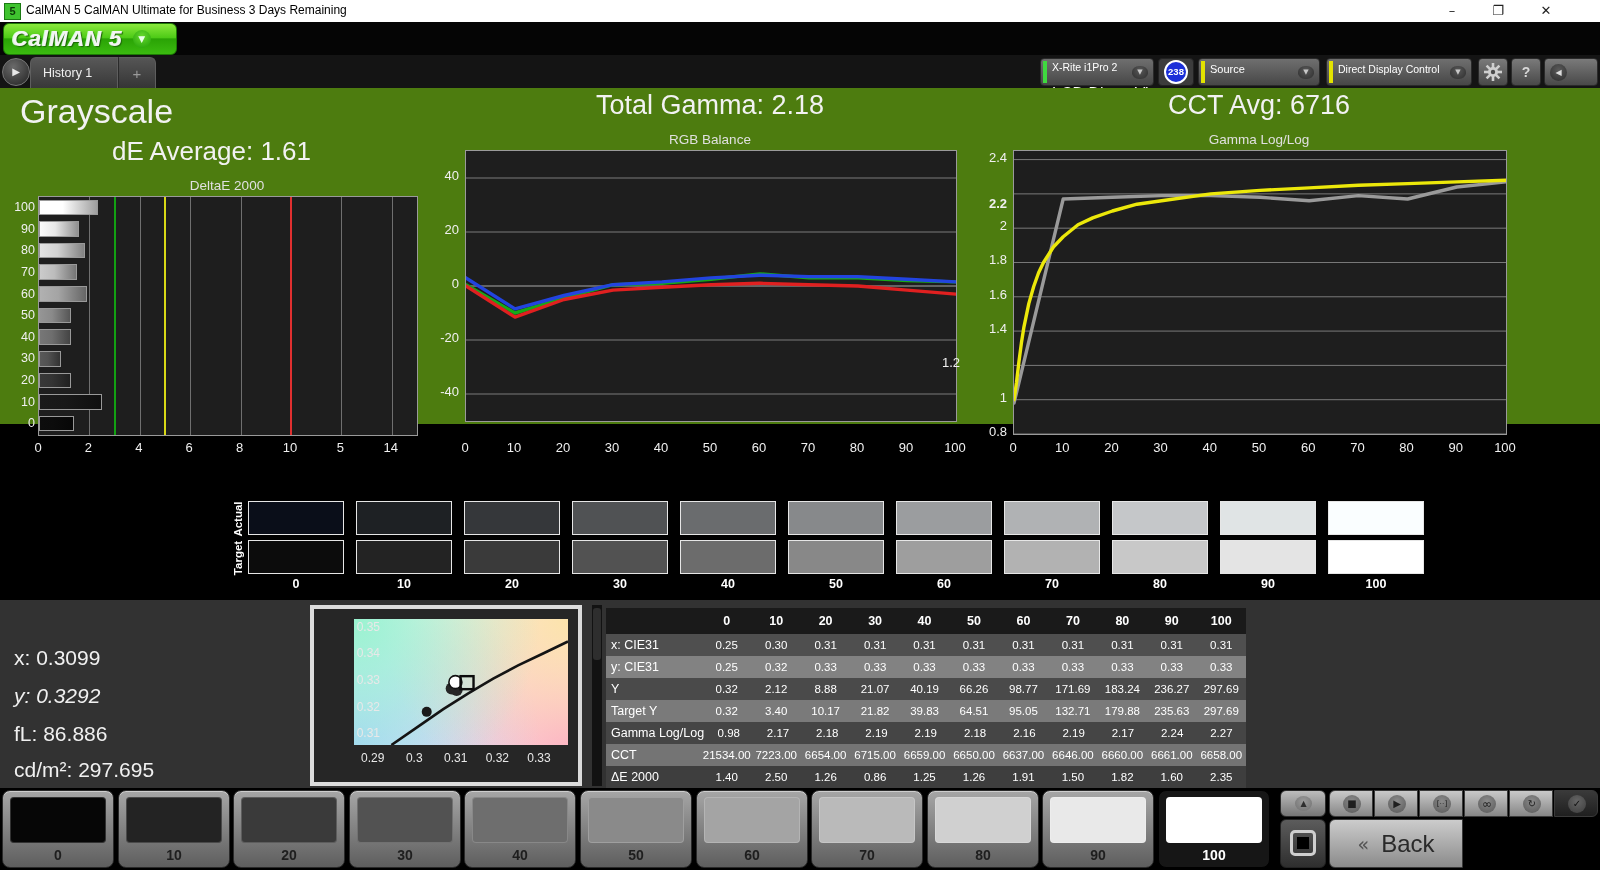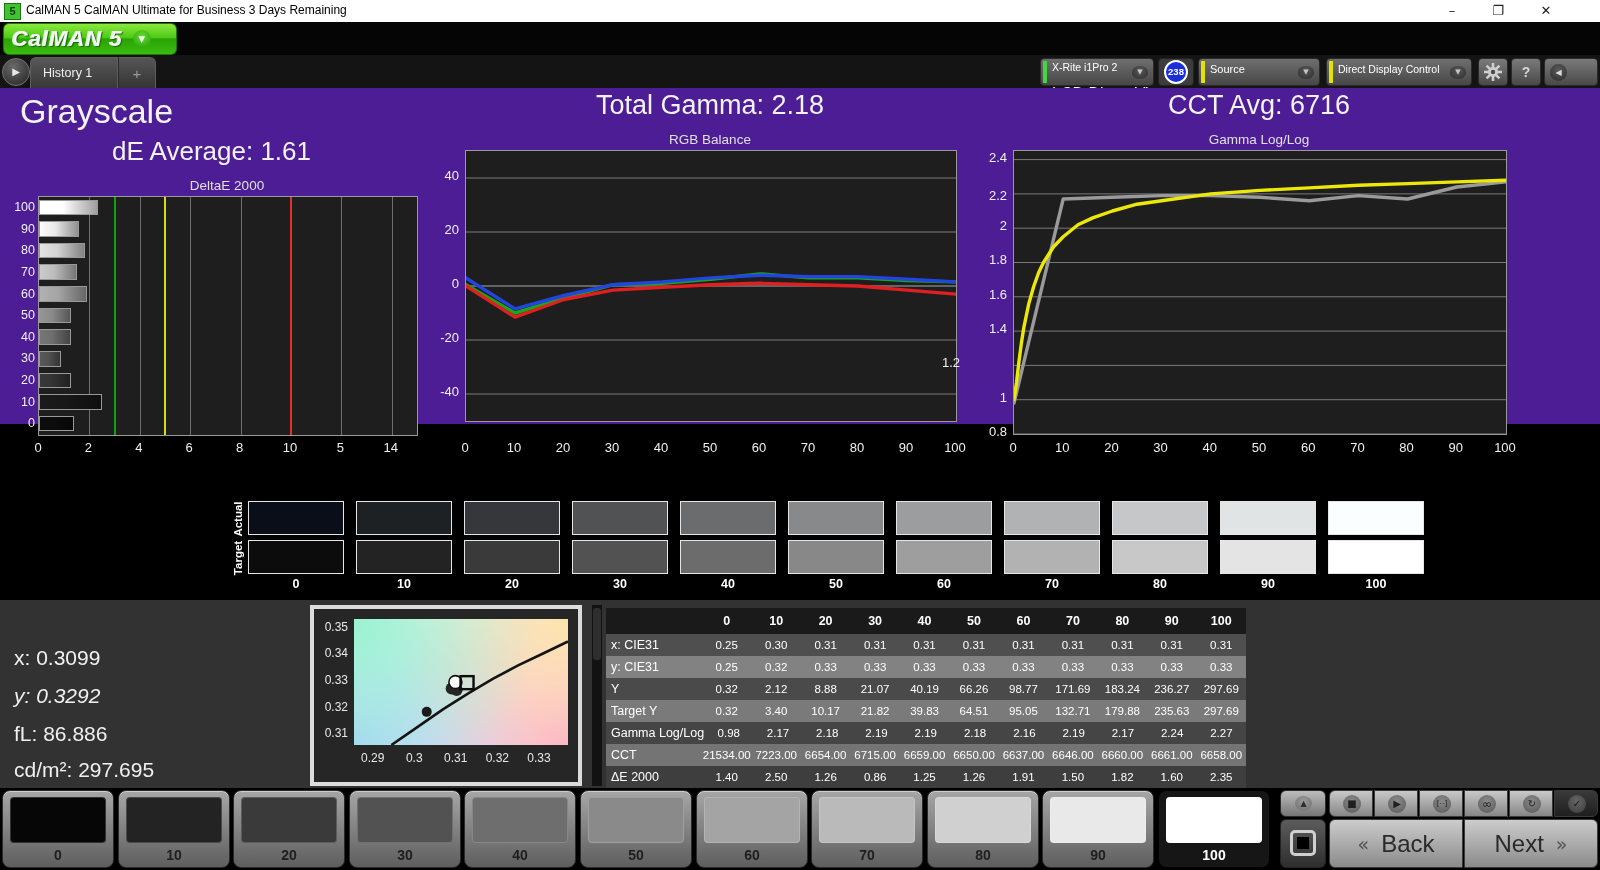--- a/index.html
+++ b/index.html
@@ -57,21 +57,21 @@
           border:1px solid #2a2a2a;box-sizing:border-box;color:#d8d8d8;text-align:center;}
   #gear-btn{left:1478px;}
   #help-btn{left:1511px;font-size:14px;font-weight:bold;line-height:26px;}
   #collapse-btn{left:1544px;top:3px;width:54px;height:28px;border-radius:4px;
                 background:linear-gradient(#7a7a7a,#494949);border:1px solid #2a2a2a;box-sizing:border-box;}
   #collapse-icon{position:absolute;left:5px;top:5px;width:17px;height:17px;border-radius:50%;
                  background:radial-gradient(circle at 50% 35%,#5a5a5a,#2c2c2c);
                  color:#ddd;font-size:8px;text-align:center;line-height:17px;}
 
   
-  #main{left:0;top:88px;width:1600px;height:336px;background:#4c1d95;color:#f0f0f0;}
+  #main{left:0;top:88px;width:1600px;height:336px;background:#4d7c0f;color:#f0f0f0;}
   #gs-title{left:20px;top:4px;font-size:34px;color:#f2f2f2;}
   #gs-avg{left:112px;top:48px;font-size:26px;color:#f2f2f2;}
   .plot-title{font-size:13.5px;color:#e0e0e0;text-align:center;}
   #de-title{left:38px;top:90px;width:378px;}
   #de-plot{left:38px;top:108px;width:378px;height:238px;background:#1e1e1e;border:1px solid #9a9a9a;}
   .vgrid{position:absolute;top:0;bottom:0;width:1px;background:#6f6f6f;}
   .refline{position:absolute;top:0;bottom:0;width:2px;}
   .debar{position:absolute;left:0;box-sizing:border-box;border:1px solid #999;}
   .de-ylab{position:absolute;text-align:right;font-size:12.5px;color:#f0f0f0;}
   .xlab{position:absolute;font-size:13px;color:#f0f0f0;text-align:center;}
@@ -89,21 +89,21 @@
   .rot{position:absolute;width:64px;height:14px;text-align:center;font-size:11.5px;font-weight:bold;
        color:#fff;transform:rotate(-90deg);}
   .swatch{position:absolute;width:96px;height:34px;border:1px solid #e6e6e6;box-sizing:border-box;}
   .sw-label{position:absolute;width:96px;text-align:center;font-size:12.5px;font-weight:bold;color:#fff;}
 
   
   #bottom{left:0;top:600px;width:1600px;height:188px;background:#323232;}
   #cr-title{left:14px;top:6px;font-size:26px;color:#f5f5f5;}
   .cr-line{left:14px;font-size:21px;color:#f0f0f0;}
   #cie-panel{left:310px;top:5px;width:272px;height:181px;background:#262626;border:4px solid #dcdcdc;box-sizing:border-box;}
-  .cie-ylab{position:absolute;width:34px;text-align:right;font-size:12px;color:#e8e8e8;}
+  .cie-ylab{position:absolute;width:34px;text-align:right;font-size:12px;color:#e8e8e8;margin-left:32px;}
   .cie-xlab{position:absolute;width:36px;text-align:center;font-size:12px;color:#e8e8e8;}
   #cie-bg{position:absolute;left:40px;top:10px;width:214px;height:126px;
           background:
             radial-gradient(circle at 0% 0%, rgba(150,243,205,0.95), rgba(150,243,205,0) 75%),
             radial-gradient(circle at 100% 0%, rgba(252,228,168,0.95), rgba(252,228,168,0) 75%),
             radial-gradient(circle at 0% 100%, rgba(165,205,252,0.95), rgba(165,205,252,0) 75%),
             radial-gradient(circle at 100% 100%, rgba(252,158,205,0.95), rgba(252,158,205,0) 80%),
             #fdfdfd;}
   #cie-svg{position:absolute;left:40px;top:10px;}
   #scrollstrip{left:592px;top:5px;width:10px;height:181px;background:#121212;}
@@ -296,21 +296,21 @@
       <div class="xlab" style="left: 548px; top: 352px; width: 30px;">20</div>
       <div class="xlab" style="left: 597px; top: 352px; width: 30px;">30</div>
       <div class="xlab" style="left: 646px; top: 352px; width: 30px;">40</div>
       <div class="xlab" style="left: 695px; top: 352px; width: 30px;">50</div>
       <div class="xlab" style="left: 744px; top: 352px; width: 30px;">60</div>
       <div class="xlab" style="left: 793px; top: 352px; width: 30px;">70</div>
       <div class="xlab" style="left: 842px; top: 352px; width: 30px;">80</div>
       <div class="xlab" style="left: 891px; top: 352px; width: 30px;">90</div>
       <div class="xlab" style="left: 940px; top: 352px; width: 30px;">100</div>
       <div class="ylab" style="left: 965px; top: 61.5758px; width: 42px;">2.4</div>
-      <div class="ylab" style="left: 965px; top: 100px; width: 42px;">2.2</div>
+      <div class="ylab" style="left: 965px; top: 108px; width: 42px; font-weight: bold;">2.2</div>
       <div class="ylab" style="left: 965px; top: 130.182px; width: 42px;">2</div>
       <div class="ylab" style="left: 965px; top: 164.485px; width: 42px;">1.8</div>
       <div class="ylab" style="left: 965px; top: 198.788px; width: 42px;">1.6</div>
       <div class="ylab" style="left: 965px; top: 233.091px; width: 42px;">1.4</div>
       <div class="ylab" style="left: 918px; top: 267.394px; width: 42px;">1.2</div>
       <div class="ylab" style="left: 965px; top: 301.697px; width: 42px;">1</div>
       <div class="ylab" style="left: 965px; top: 336px; width: 42px;">0.8</div>
       <div class="xlab" style="left: 998px; top: 352px; width: 30px;">0</div>
       <div class="xlab" style="left: 1047.2px; top: 352px; width: 30px;">10</div>
       <div class="xlab" style="left: 1096.4px; top: 352px; width: 30px;">20</div>
@@ -515,24 +515,20 @@
     </div>
     <div id="pattern-btn" class="abs">
       <div id="pattern-outline">
         <div id="pattern-square"></div>
       </div>
     </div>
     <div class="nav-btn" style="left:1329px;width:134px;border-radius:6px 0 0 6px;">
       <span class="nav-chev glyph">«</span>
       <span>Back</span>
     </div>
-    <div class="nav-btn" style="left:1464px;width:134px;border-radius:0 6px 6px 0;">
-      <span>Next</span>
-      <span class="nav-chev glyph">»</span>
-    </div>
   <div class="lvl-btn" style="left: 2px;">
         <div class="lvl-swatch" style="background: rgb(6, 6, 6);"></div>
         <div class="lvl-label">0</div>
       </div>
       <div class="lvl-btn" style="left: 118px;">
         <div class="lvl-swatch" style="background: rgb(35, 35, 35);"></div>
         <div class="lvl-label">10</div>
       </div>
       <div class="lvl-btn" style="left: 233px;">
         <div class="lvl-swatch" style="background: rgb(58, 58, 58);"></div>

